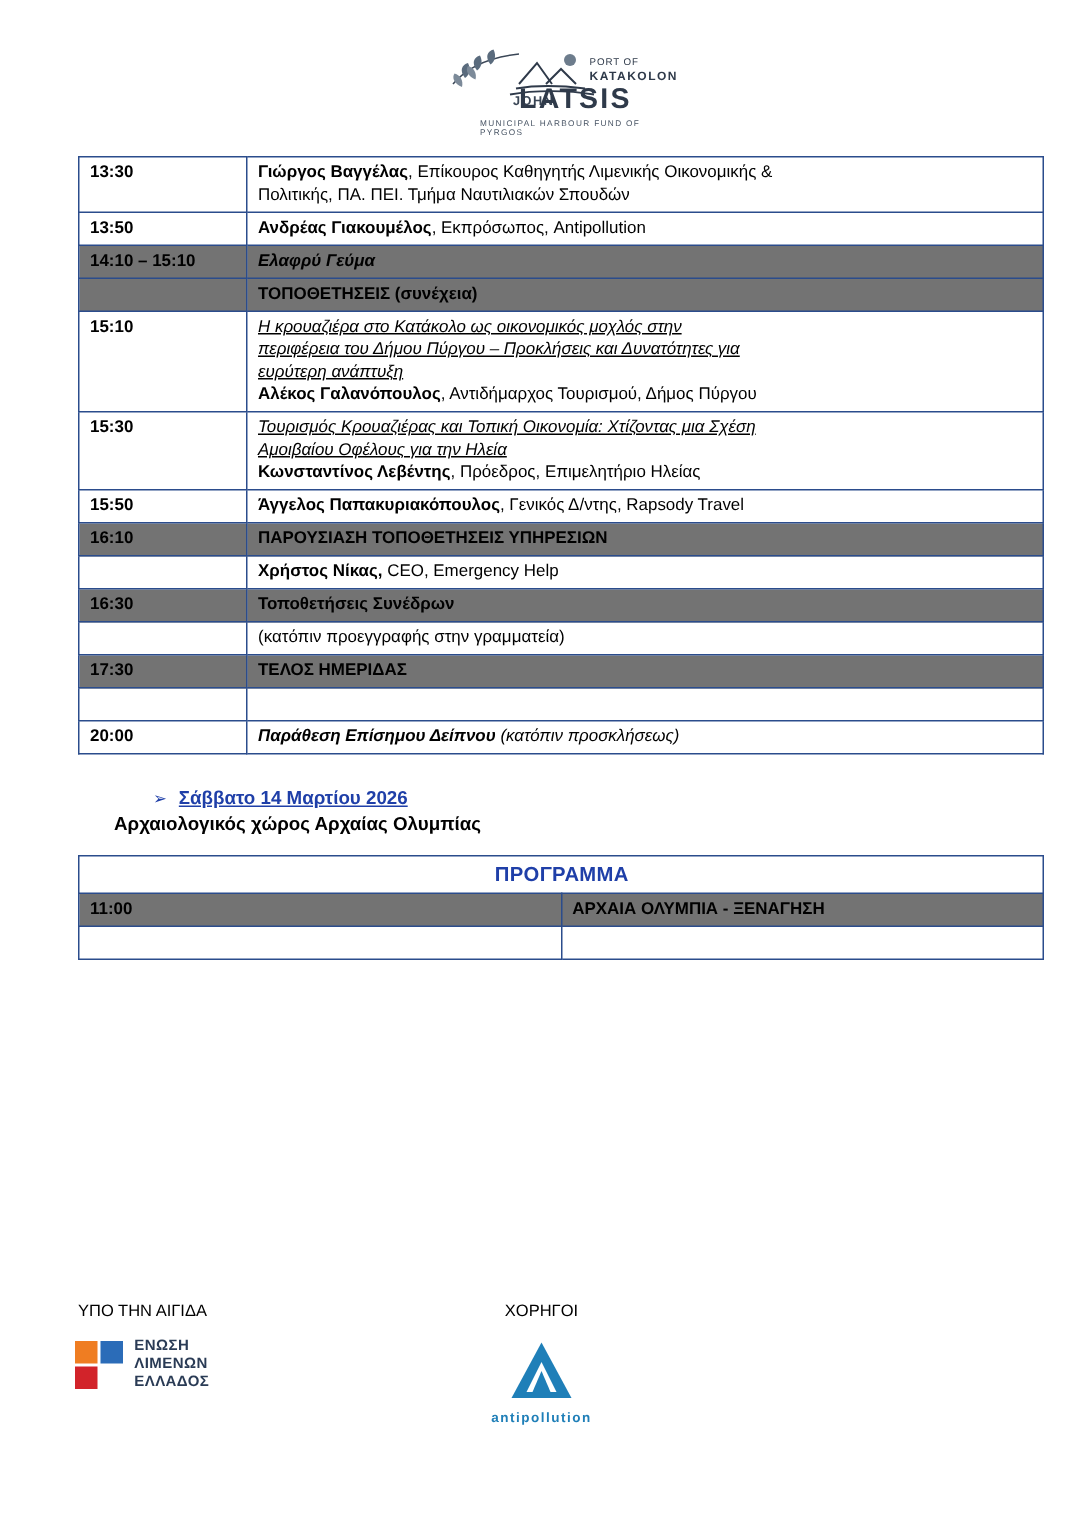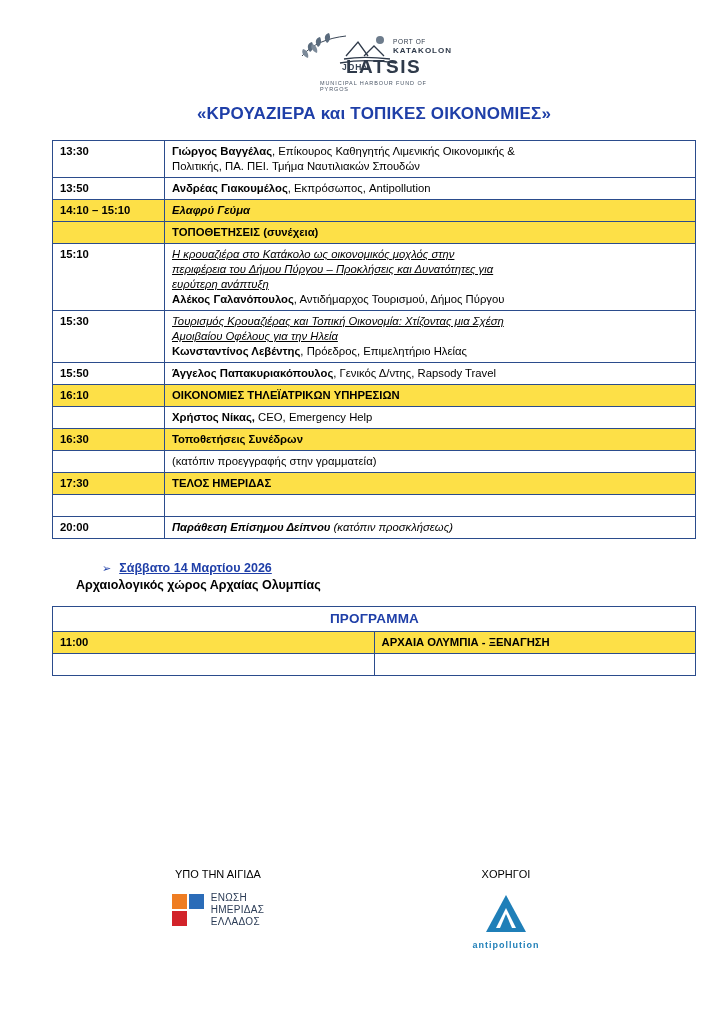--- a/index.html
+++ b/index.html
@@ -114,21 +114,21 @@
     padding: 3px 6px 3px 7px;
     vertical-align: top;
     line-height: 1.33;
   }
   .col-time { width: 98px; }
   .t-time {
     font-weight: bold;
     font-size: 11.3px;
     white-space: nowrap;
   }
-  .shade { background: #fde047; }
+  .shade { background: #737373; }
   .b { font-weight: bold; }
   .i { font-style: italic; }
   .bi { font-weight: bold; font-style: italic; }
   .ui { text-decoration: underline; font-style: italic; }
   .empty-row td { height: 13px; }
 
   
   .day-block {
     margin-top: 22px;
     padding-left: 50px;
@@ -173,22 +173,21 @@
   
   .footer {
     position: absolute;
     left: 0;
     right: 0;
     bottom: 26px;
     height: 130px;
   }
   .footer-cols {
     display: flex;
-    justify-content: center;
-    gap: 98px;
+    gap: 76px;
   }
   .f-col {
     text-align: center;
     width: 190px;
   }
   .f-label {
     font-family: "Liberation Sans", sans-serif;
     font-size: 11px;
     color: #000;
     margin-bottom: 12px;
@@ -206,21 +205,21 @@
     gap: 2px;
   }
   .sq-o { background: #ef7d22; }
   .sq-b { background: #2b6cb8; }
   .sq-r { background: #d2232a; }
   .sq-w { background: #ffffff; }
   .elime-text {
     text-align: left;
     font-family: "Liberation Sans", sans-serif;
     font-size: 10px;
-    font-weight: normal;
+    font-weight: bold;
     color: #2a3b55;
     line-height: 1.18;
     letter-spacing: 0.3px;
   }
   .antipollution {
     display: flex;
     flex-direction: column;
     align-items: center;
   }
   .anti-text {
@@ -261,21 +260,20 @@
       <div class="logo-port">
         <span>PORT OF</span><br>
         <span class="b">KATAKOLON</span>
       </div>
       <div class="logo-john">JOHN</div>
       <div class="logo-latsis">LATSIS</div>
       <div class="logo-sub">MUNICIPAL HARBOUR FUND OF PYRGOS</div>
     </div>
   </div>
 
-  <div class="doc-subtitle">«ΚΡΟΥΑΖΙΕΡΑ και ΤΟΠΙΚΕΣ ΟΙΚΟΝΟΜΙΕΣ»</div>
 
   <table class="agenda">
     <tbody id="agenda-body">
         <tr>
           <td class="col-time t-time">13:30</td>
           <td class="col-desc">
             <div><span class="b">Γιώργος Βαγγέλας</span><span>, Επίκουρος Καθηγητής Λιμενικής Οικονομικής &amp; </span></div>
             <div><span>Πολιτικής, ΠΑ. ΠΕΙ. Τμήμα Ναυτιλιακών Σπουδών</span></div>
           </td>
         </tr>
@@ -316,21 +314,21 @@
         </tr>
         <tr>
           <td class="col-time t-time">15:50</td>
           <td class="col-desc">
             <div><span class="b">Άγγελος Παπακυριακόπουλος</span><span>, Γενικός Δ/ντης, Rapsody Travel</span></div>
           </td>
         </tr>
         <tr>
           <td class="col-time t-time shade">16:10</td>
           <td class="col-desc shade">
-            <div><span class="b">ΟΙΚΟΝΟΜΙΕΣ ΤΗΛΕΪΑΤΡΙΚΩΝ ΥΠΗΡΕΣΙΩΝ</span></div>
+            <div><span class="b">ΠΑΡΟΥΣΙΑΣΗ ΤΟΠΟΘΕΤΗΣΕΙΣ ΥΠΗΡΕΣΙΩΝ</span></div>
           </td>
         </tr>
         <tr>
           <td class="col-time t-time"></td>
           <td class="col-desc">
             <div><span class="b">Χρήστος Νίκας,</span><span> CEO, Emergency Help</span></div>
           </td>
         </tr>
         <tr>
           <td class="col-time t-time shade">16:30</td>
@@ -403,21 +401,21 @@
         <div class="f-label">ΥΠΟ ΤΗΝ ΑΙΓΙΔΑ</div>
         <div class="elime">
           <div class="elime-squares">
             <div class="sq-o"></div>
             <div class="sq-b"></div>
             <div class="sq-r"></div>
             <div class="sq-w"></div>
           </div>
           <div class="elime-text">
             <div>ΕΝΩΣΗ</div>
-            <div>ΗΜΕΡΙΔΑΣ</div>
+            <div>ΛΙΜΕΝΩΝ</div>
             <div>ΕΛΛΑΔΟΣ</div>
           </div>
         </div>
       </div>
       <div class="f-col">
         <div class="f-label">ΧΟΡΗΓΟΙ</div>
         <div class="antipollution">
           <svg width="46" height="46" viewBox="0 0 46 46">
             <polygon points="23,3 43,40 3,40" fill="#1f7fb8"></polygon>
             <polygon points="23,16 33,36 13,36" fill="#ffffff"></polygon>

